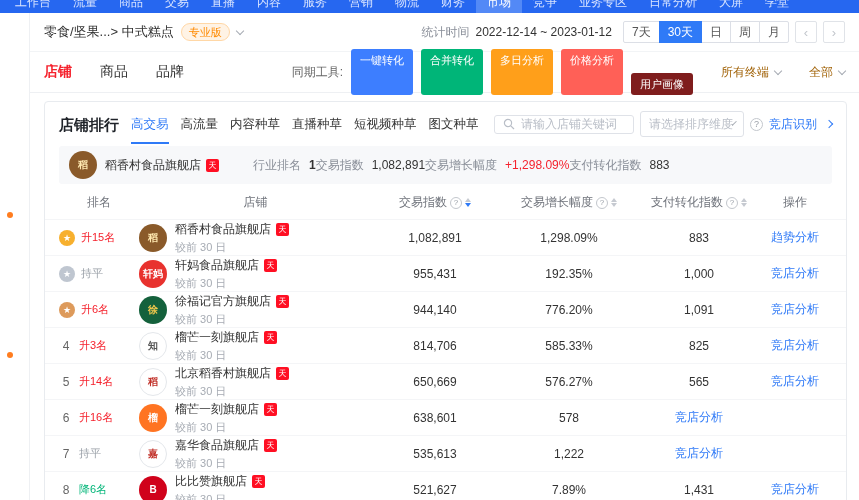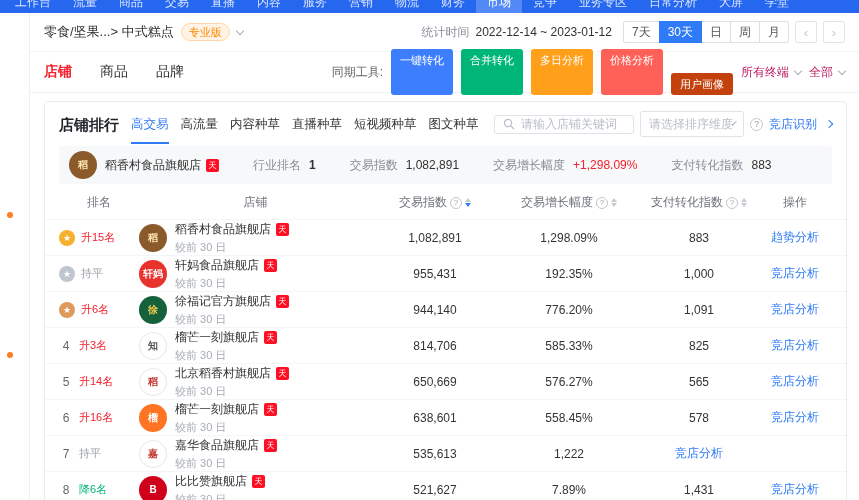--- a/index.html
+++ b/index.html
@@ -31,21 +31,21 @@
 .range-btn.active{background:#2f7af7;border-color:#2f7af7;color:#fff;position:relative;z-index:1}
 .pager{width:22px;height:22px;border:1px solid #e0e3e8;border-radius:2px;color:#c2c6cc;display:flex;align-items:center;justify-content:center;margin-left:6px;cursor:pointer;font-size:13px}
 
 .bar2{height:41px;display:flex;align-items:center;padding:0 14px;border-bottom:1px solid #eef0f3}
 .sec-tabs{display:flex;gap:28px;font-size:14px}
 .sec-tab{color:#333;cursor:pointer}
 .sec-tab.active{color:#f5222d;font-weight:bold}
 .tools{margin-left:auto;display:flex;align-items:center;gap:8px;white-space:nowrap}
 .tools-label{color:#666}
 .pill{color:#fff;border-radius:3px;line-height:22px;padding:0 9px;font-size:11px;cursor:pointer}
-.dd{display:flex;align-items:center;gap:6px;color:#be185d;margin-left:0;cursor:pointer}
+.dd{display:flex;align-items:center;gap:6px;color:#a16207;margin-left:20px;cursor:pointer}
 
 .card{margin:8px 12px 0 14px;border:1px solid #e8ebef;border-radius:4px;overflow:hidden;background:#fff}
 .card-head{display:flex;align-items:flex-end;padding:9px 14px 0 14px;gap:12px}
 .card-title{font-size:15px;font-weight:bold;color:#1f2329;padding-bottom:9px;white-space:nowrap}
 .rank-tabs{display:flex;gap:12px;font-size:12.5px}
 .rank-tab{padding-bottom:9px;border-bottom:2px solid transparent;cursor:pointer;white-space:nowrap}
 .rank-tab.active{color:#2f7af7;border-bottom-color:#2f7af7;font-weight:normal}
 .head-right{margin-left:auto;display:flex;align-items:center;gap:6px;padding-bottom:7px}
 .search{display:flex;align-items:center;border:1px solid #dfe2e8;border-radius:3px;height:19px;width:140px;padding:0 8px;gap:6px;background:#fff}
 .search input{border:0;outline:0;flex:1;min-width:0;font-size:12px;color:#333;font-family:inherit;background:transparent}
@@ -55,21 +55,21 @@
 .ident{color:#2f7af7;display:flex;align-items:center;gap:9px;white-space:nowrap;cursor:pointer}
 .ident .caret{border-color:#2f7af7;transform:rotate(-45deg);margin:0}
 
 .pinned{margin:2px 14px 0;background:#f7f8fa;border-radius:3px;height:38px;display:flex;align-items:center;padding:0 10px;white-space:nowrap;overflow:hidden}
 .avatar{width:28px;height:28px;min-width:28px;border-radius:50%;display:inline-flex;align-items:center;justify-content:center;font-size:10px;font-weight:bold;overflow:hidden}
 .avatar.bordered{border:1px solid #e4e7eb}
 .tmall{width:13px;height:13px;min-width:13px;background:#ff0f23;border-radius:2px;color:#fff;font-size:8px;display:inline-flex;align-items:center;justify-content:center;margin-left:5px}
 .pinned .store-name{margin-left:8px;font-size:12px;color:#333}
 .p-rank{margin-left:34px;color:#8a8f99}
 .p-rank b{color:#333;margin-left:8px}
-.p-metric{margin-left:34px;color:#8a8f99}
+.p-metric{color:#8a8f99}
 .p-metric b{color:#333;margin-left:8px;font-weight:normal}
 .p-metric b.hl{color:#f5222d}
 
 .grid{display:grid;grid-template-columns:80px minmax(0,1fr) 126px 142px 118px 74px;align-items:center}
 .thead{padding:10px 14px 8px;color:#70747c}
 .th{display:flex;align-items:center;gap:3px;justify-content:center;white-space:nowrap}
 .th.left{justify-content:center}
 .thead .q{width:12px;height:12px;min-width:12px;font-size:8px}
 .sorts{display:inline-flex;flex-direction:column;gap:1px}
 .tri{width:0;height:0;border-left:3.5px solid transparent;border-right:3.5px solid transparent}
@@ -153,21 +153,21 @@
           <span class="sec-tab">商品</span>
           <span class="sec-tab">品牌</span>
         </div>
       <div class="tools">
         <span class="tools-label">同期工具:</span>
         <span id="toolPills" style="display:inline-flex;gap:8px">
             <span class="pill" style="background: rgb(61, 126, 255);">一键转化</span>
             <span class="pill" style="background: rgb(0, 181, 120);">合并转化</span>
             <span class="pill" style="background: rgb(255, 159, 26);">多日分析</span>
             <span class="pill" style="background: rgb(255, 96, 87);">价格分析</span>
-            <span class="pill" style="background: #c2410c; margin-top: 24px;">用户画像</span>
+            <span class="pill" style="background: #7f1d1d; margin-top: 24px;">用户画像</span>
           </span>
         <div class="dd">
           <span>所有终端</span>
           <i class="caret"></i>
         </div>
         <div class="dd">
           <span>全部</span>
           <i class="caret"></i>
         </div>
       </div>
@@ -363,21 +363,20 @@
               <span class="avatar" style="background: rgb(255, 116, 34); color: rgb(255, 255, 255);">榴</span>
               <div class="s-info">
                 <div class="s-name">
                   <span>榴芒一刻旗舰店</span>
                   <span class="tmall">天</span>
                 </div>
                 <div class="s-sub">较前 30 日</div>
               </div>
             </div>
             <div class="num">638,601</div>
-            <div class="num">558.45%</div>
             <div class="num">578</div>
             <div class="act"><a>竞店分析</a></div>
           </div>
           <div class="grid trow">
             <div class="c-rank">
               <span class="rank-num">7</span>
               <span class="chg flat">持平</span>
             </div>
             <div class="c-store">
               <span class="avatar bordered" style="background: rgb(255, 255, 255); color: rgb(194, 51, 43);">嘉</span>

